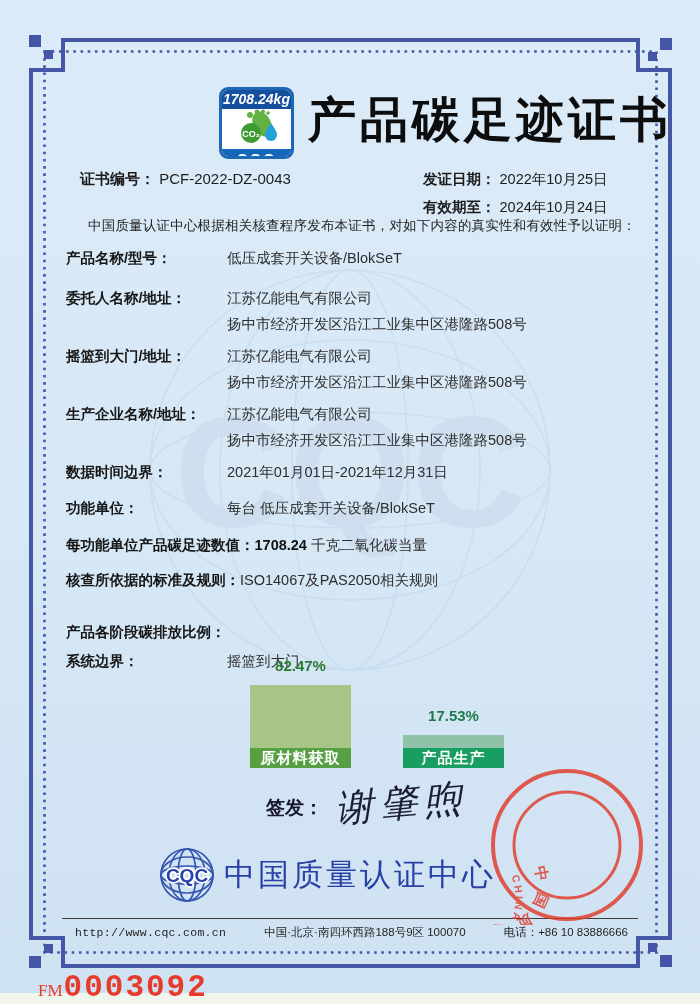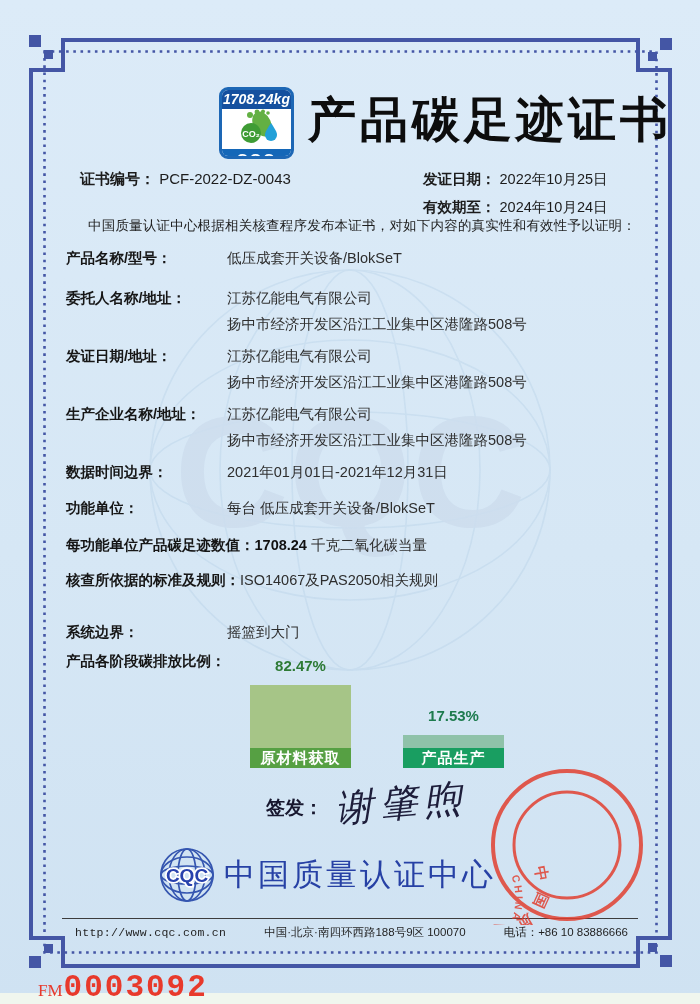--- a/index.html
+++ b/index.html
@@ -162,21 +162,21 @@
   <div class="fields" id="fields">
       <div class="field-row">
         <div class="field-label">产品名称/型号：</div>
         <div class="field-value">低压成套开关设备/BlokSeT</div>
       </div>
       <div class="field-row">
         <div class="field-label">委托人名称/地址：</div>
         <div class="field-value">江苏亿能电气有限公司<br>扬中市经济开发区沿江工业集中区港隆路508号</div>
       </div>
       <div class="field-row">
-        <div class="field-label">发证日期/地址：</div>
+        <div class="field-label">摇篮到大门/地址：</div>
         <div class="field-value">江苏亿能电气有限公司<br>扬中市经济开发区沿江工业集中区港隆路508号</div>
       </div>
       <div class="field-row">
         <div class="field-label">生产企业名称/地址：</div>
         <div class="field-value">江苏亿能电气有限公司<br>扬中市经济开发区沿江工业集中区港隆路508号</div>
       </div>
       <div class="field-row">
         <div class="field-label">数据时间边界：</div>
         <div class="field-value">2021年01月01日-2021年12月31日</div>
       </div>
@@ -186,26 +186,26 @@
       </div>
       <div class="field-row">
         <div class="field-label">每功能单位产品碳足迹数值：</div>
         <div class="field-value"><b>1708.24</b> 千克二氧化碳当量</div>
       </div>
       <div class="field-row">
         <div class="field-label">核查所依据的标准及规则：</div>
         <div class="field-value">ISO14067及PAS2050相关规则</div>
       </div>
       <div class="field-row">
+        <div class="field-label">产品各阶段碳排放比例：</div>
+        <div class="field-value"></div>
+      </div>
+      <div class="field-row">
         <div class="field-label">系统边界：</div>
         <div class="field-value">摇篮到大门</div>
-      </div>
-      <div class="field-row">
-        <div class="field-label">产品各阶段碳排放比例：</div>
-        <div class="field-value"></div>
       </div>
     </div>
 
   <div class="chart" id="chart">
       <div class="bar-group">
         <div class="bar-pct" style="color: rgb(45, 122, 53);">82.47%</div>
         <div class="bar-fill" style="height: 63px; background: rgb(166, 197, 135);"></div>
         <div class="bar-strip" style="background: rgb(86, 160, 67);">原材料获取</div>
       </div>
       <div class="bar-group">

